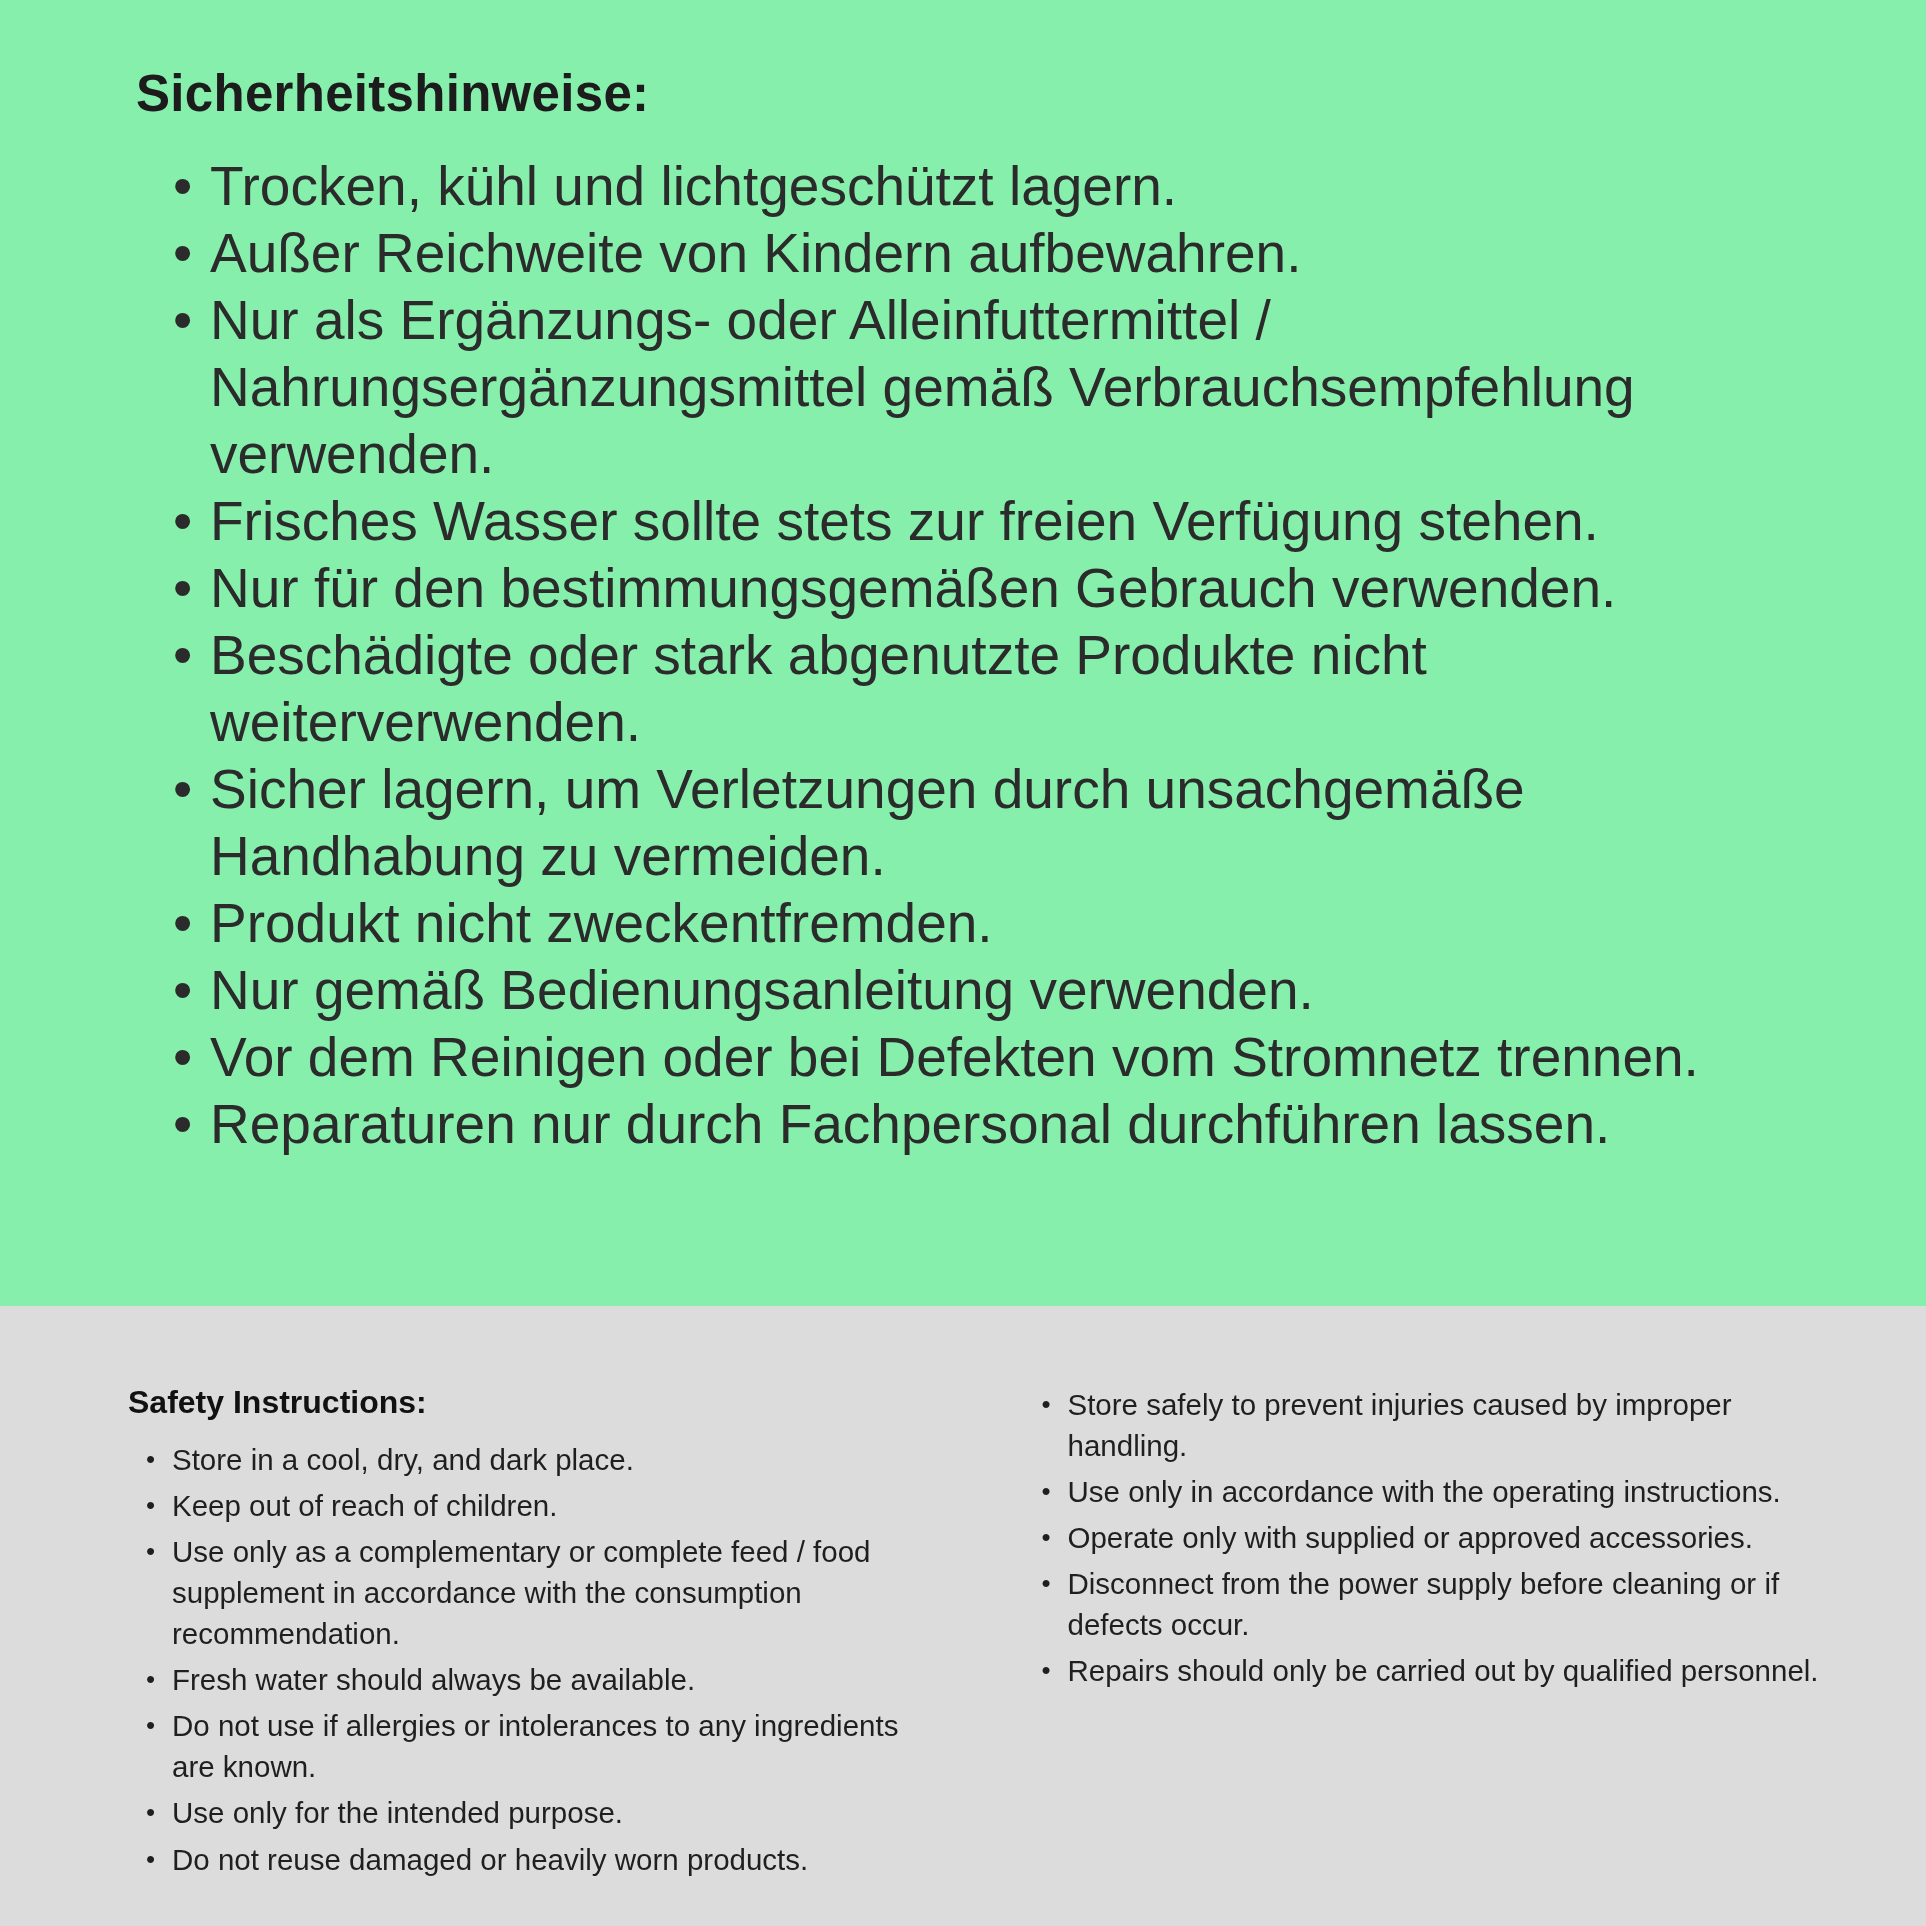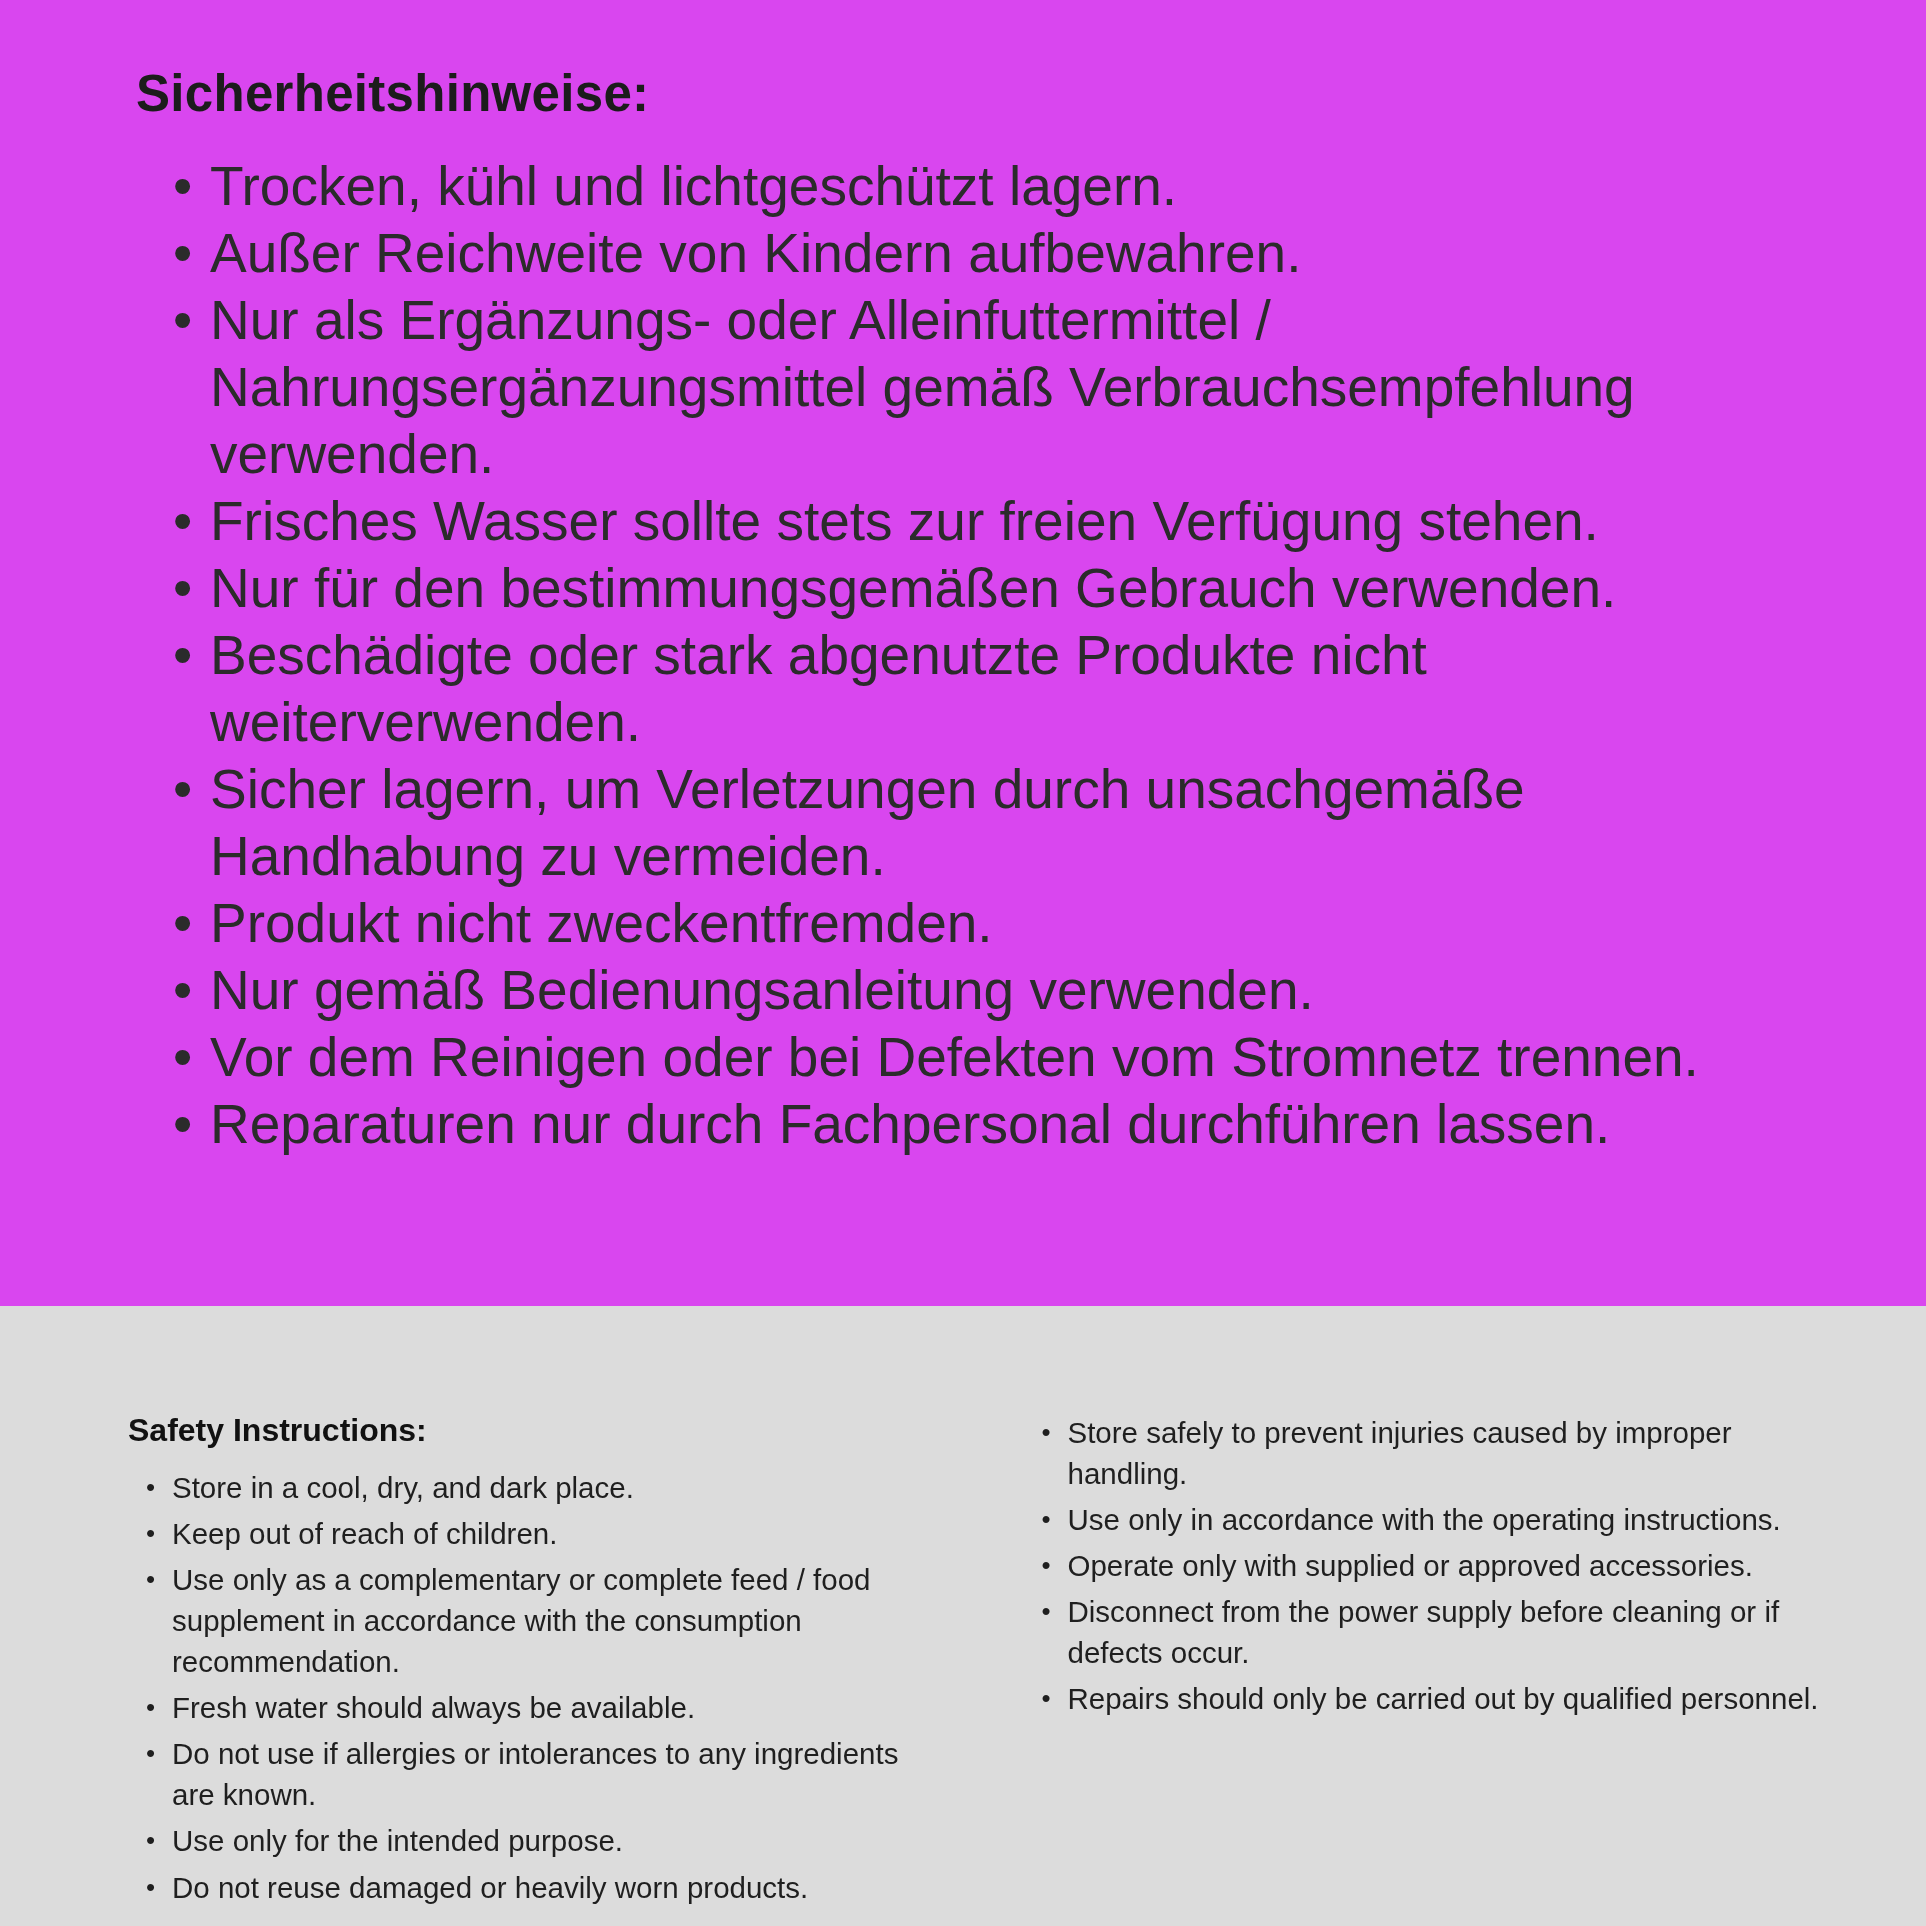--- a/index.html
+++ b/index.html
@@ -17,21 +17,21 @@
   }
   .page {
     width: 1926px;
     height: 1926px;
     display: flex;
     flex-direction: column;
   }
 
   
   .german-section {
-    background: #d946ef;
+    background: #86efac;
     padding: 64px 77px 0 136px;
     box-sizing: border-box;
     flex: 0 0 auto;
     height: 1306px;
   }
   .german-title {
     font-size: 51px;
     font-weight: 700;
     color: #1c1c1c;
     margin: 0 0 29.5px 0;
@@ -66,21 +66,20 @@
     flex: 1 1 auto;
     box-sizing: border-box;
     padding: 78px 103px 39px 128px;
     display: flex;
     gap: 96px;
     align-items: flex-start;
   }
   .en-col {
     flex: 1 1 0;
     max-width: 835px;
-    margin-top: 28px;
   }
   .english-title {
     font-size: 32px;
     font-weight: 700;
     color: #111111;
     margin: 0 0 18px 0;
   }
   .e-row {
     display: flex;
     align-items: flex-start;

